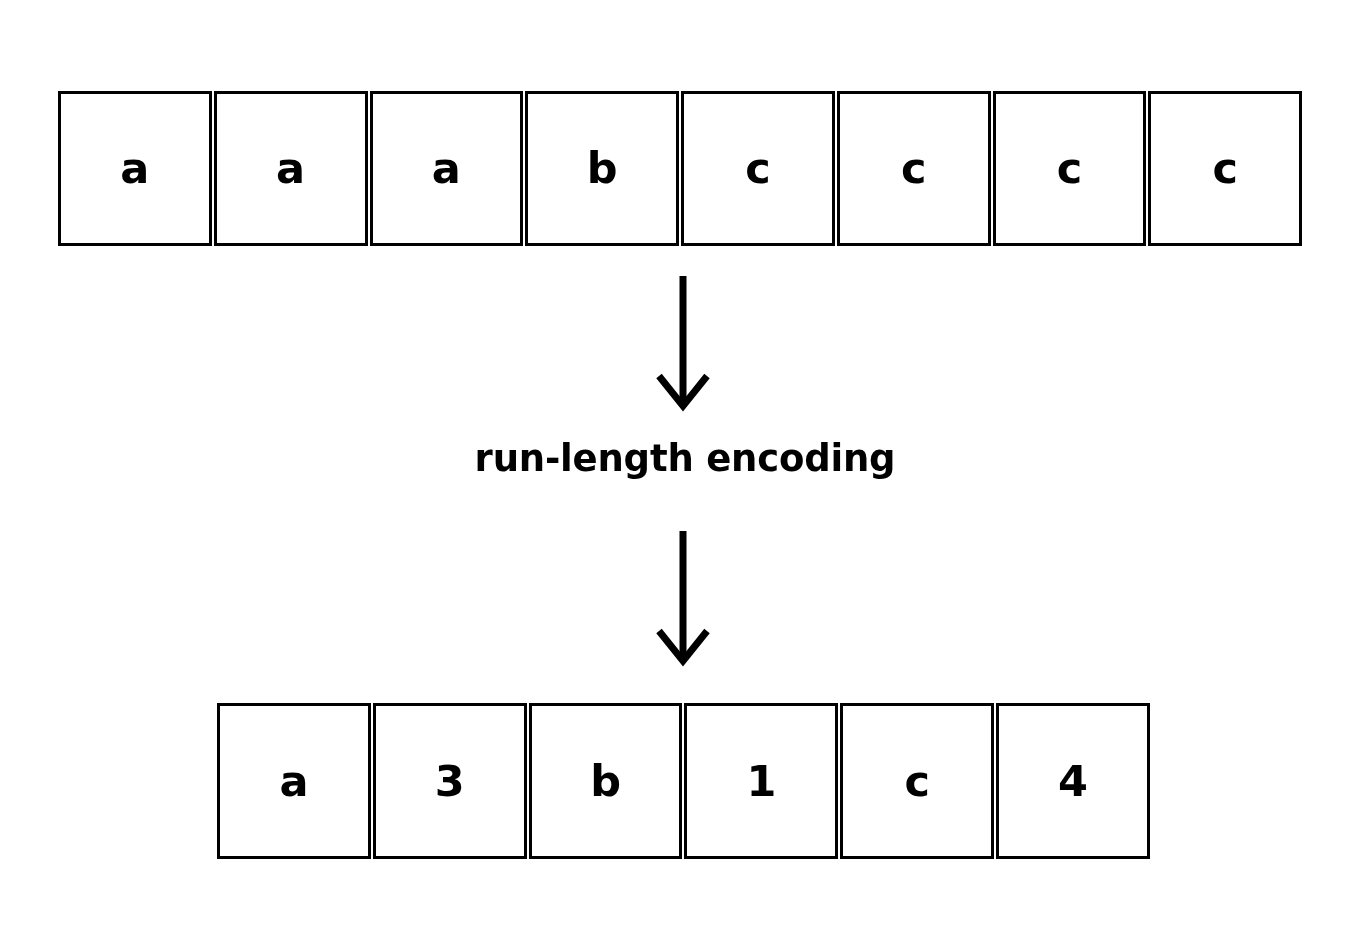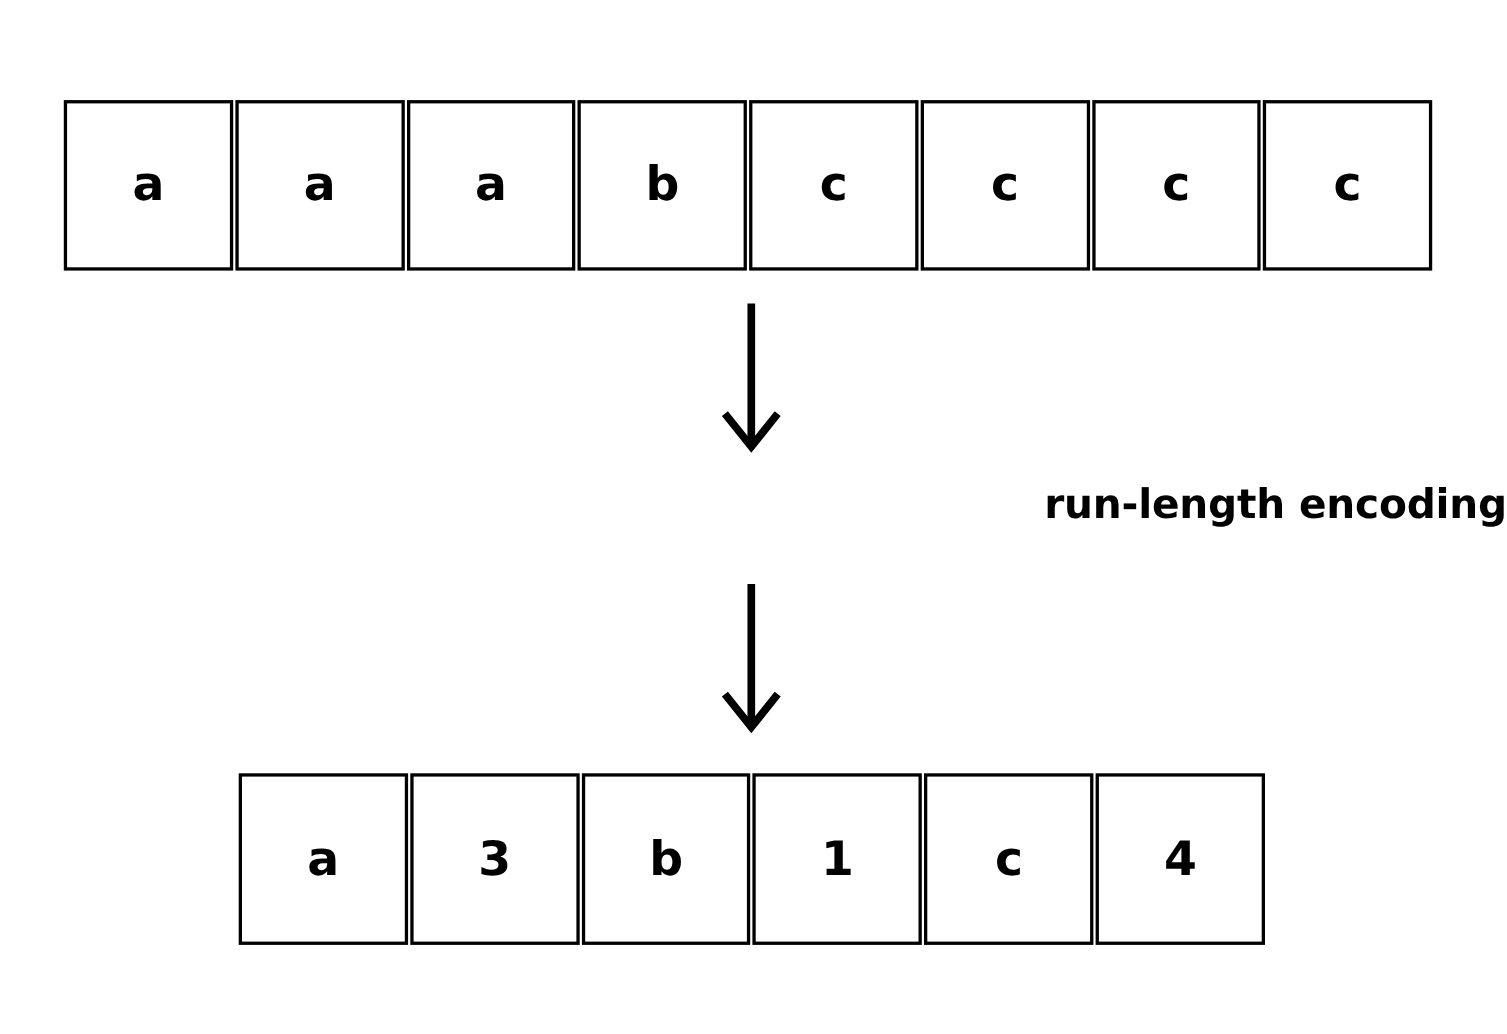--- a/index.html
+++ b/index.html
@@ -90,21 +90,21 @@
     width: 74px;
     height: 140px;
   }
 
   
   #process-label {
     position: absolute;
     left: 0;
     top: 437px;
     width: 1370px;
-    text-align: right;
+    text-align: center;
     font-size: 37px;
     font-weight: bold;
     letter-spacing: -0.2px;
     color: #000000;
     user-select: none;
   }
   #process-label .caption-text {
     display: inline-block;
   }
 </style>

